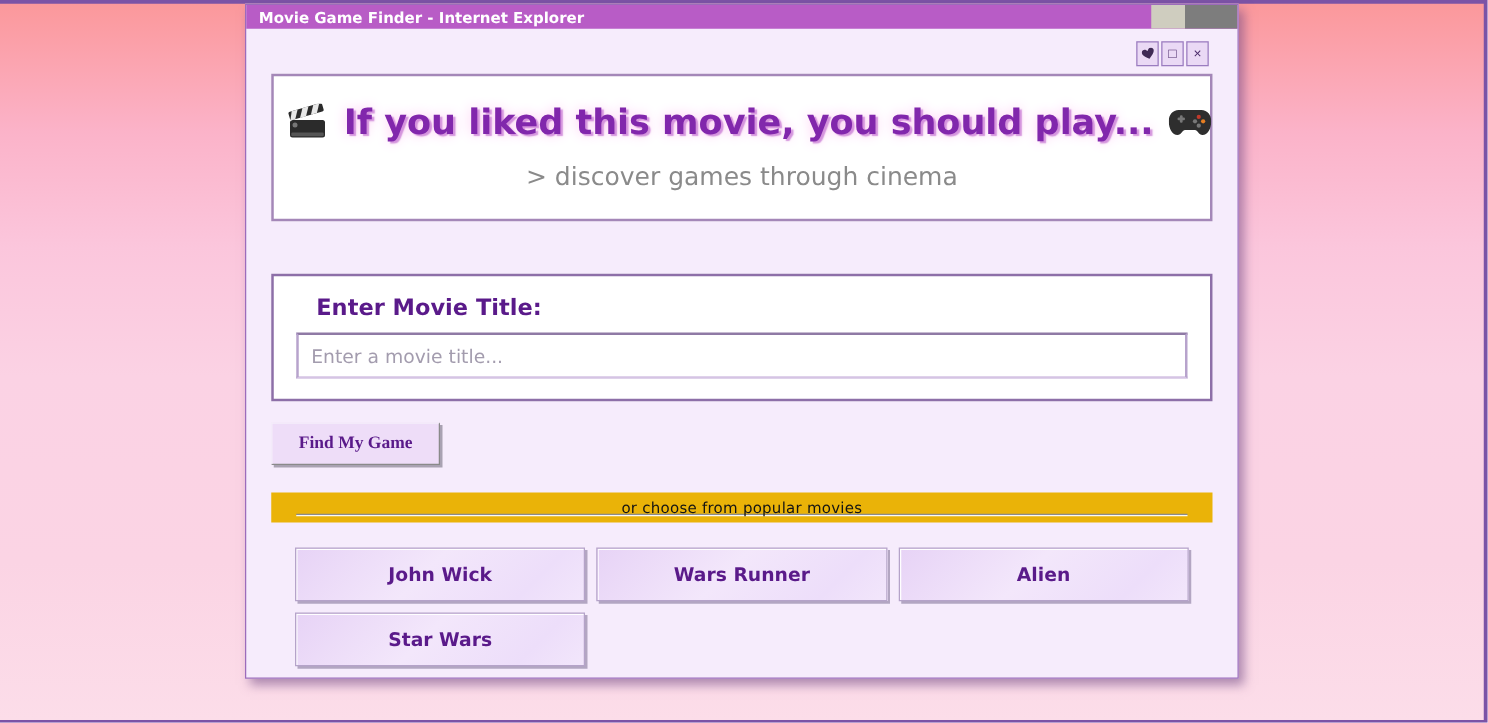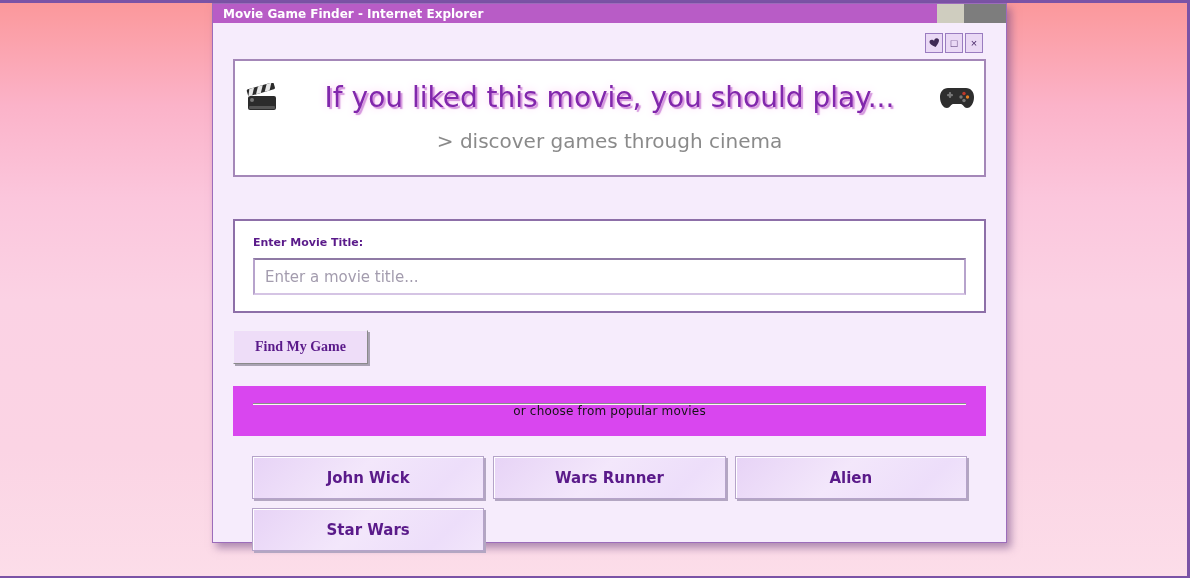--- a/index.html
+++ b/index.html
@@ -9,21 +9,21 @@
     overflow:hidden;
     font-family:"DejaVu Sans","Liberation Sans",sans-serif;
     position:relative;
   }
   .desktop{
     position:absolute;left:0;top:3px;right:3px;bottom:2px;
     background:linear-gradient(180deg,#fb989b 0%,#fbb3c9 18%,#fbc6dc 34%,#fbd2e4 52%,#fbd4e4 78%,#fcdde9 100%);
   }
   
   .window{
-    position:absolute;left:212px;top:0px;width:795px;height:540px;
+    position:absolute;left:196px;top:0px;width:795px;height:540px;
     background:var(--window-bg,#f6ecfc);
     border:1px solid #9c6cbb;
     box-shadow:4px 5px 8px rgba(110,70,130,.55);
     display:flex;flex-direction:column;
     box-sizing:border-box;
   }
   .titlebar{
     height:19px;flex:0 0 19px;
     background:var(--titlebar,#b85cc6);
     display:flex;align-items:center;
@@ -45,34 +45,34 @@
     display:flex;align-items:center;justify-content:center;
     font-size:11px;line-height:1;color:#4a2a6a;padding:0;cursor:pointer;
   }
   
   .header-box{
     border:2px solid #a487b8;background:#fff;
     text-align:center;padding:20px 10px 22px;margin-bottom:42px;
   }
   .main-title{
     display:flex;align-items:center;justify-content:space-between;gap:12px;
-    font-size:28px;font-weight:normal;color:var(--accent-title,#8127ac);
+    font-size:28px;font-weight:bold;color:var(--accent-title,#8127ac);
     text-shadow:2px 2px 1px rgba(205,130,215,.85),0 0 10px #ffc5f2;
     white-space:nowrap;
   }
   .subtitle{margin-top:15px;font-size:20px;color:#8a8a8a;}
 
   
   .input-box{
     border:2px solid #8d6fa8;background:#fff;
     padding:15px 18px 16px;margin-bottom:17px;
   }
   .input-label{
-    display:block;font-size:11px;font-weight:bold;
-    color:var(--accent-text,#5a1a8a);margin-bottom:9px;
+    display:block;font-size:18px;font-weight:bold;
+    color:var(--accent-text,#5a1a8a);margin-bottom:9px;margin-left:16px;
   }
   .movie-input{
     width:100%;height:37px;box-sizing:border-box;
     border:2px solid #b7a3cc;border-top-color:#8f7aa5;border-bottom-color:#d5c4e4;
     font-size:15px;padding:16px 10px;color:#333;
     font-family:"DejaVu Sans","Liberation Sans",sans-serif;
     outline:none;background:#fff;
   }
   .movie-input::placeholder{color:#a39cae;}
 
@@ -81,21 +81,21 @@
     background:#eeddf8;color:var(--accent-text,#5a1a8a);
     font-weight:bold;font-size:14px;
     font-family:Liberation Serif, serif;
     border:1px solid;border-color:#f5eefa #8a8a8a #8a8a8a #f5eefa;
     box-shadow:2px 2px 0 #a9a2b2;
     cursor:pointer;margin-bottom:22px;
   }
 
   
   .divider-strip{
-    background:#d946ef;height:50px;position:relative;
+    background:#eab308;height:24px;position:relative;
     display:flex;align-items:center;justify-content:center;
     margin-bottom:20px;
   }
   .divider-line{
     position:absolute;left:20px;right:20px;top:17px;height:0;
     border-top:1px solid #8c8c8c;border-bottom:1px solid #fbfaf3;
   }
   .divider-text{
     position:relative;font-size:12px;color:#141414;letter-spacing:.2px;
   }

